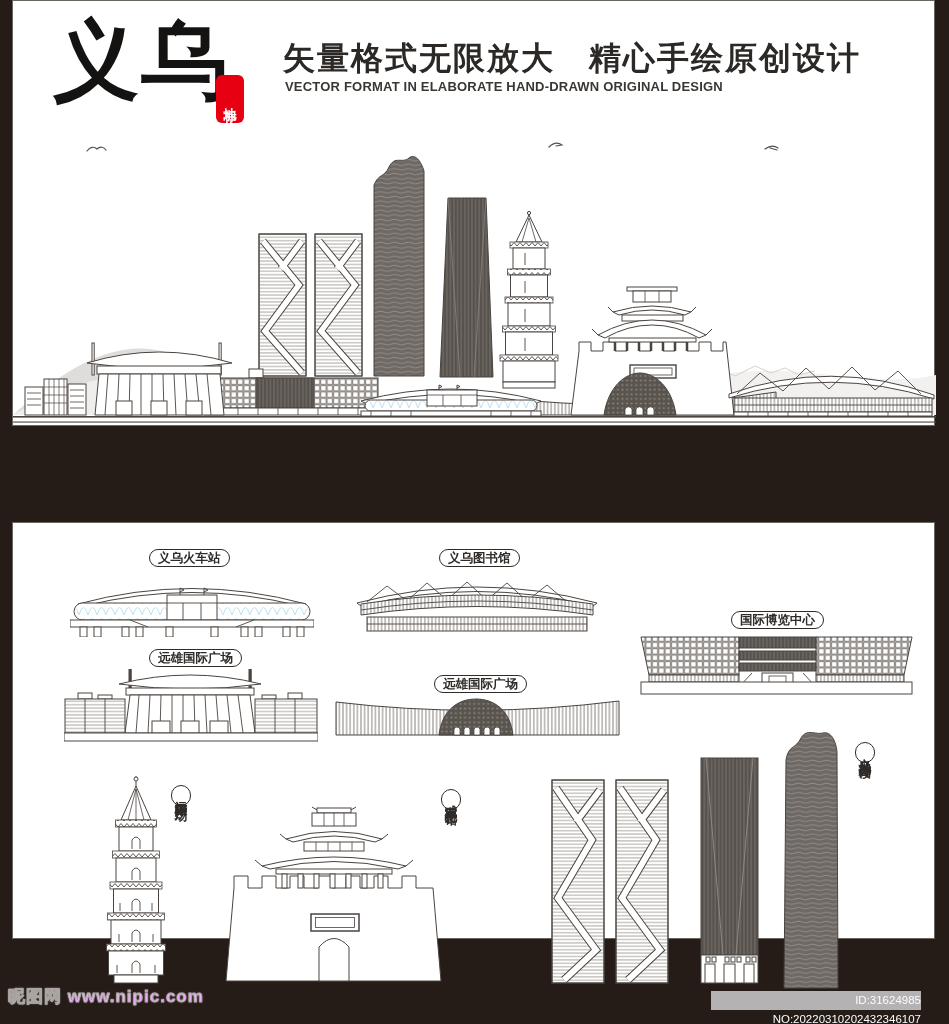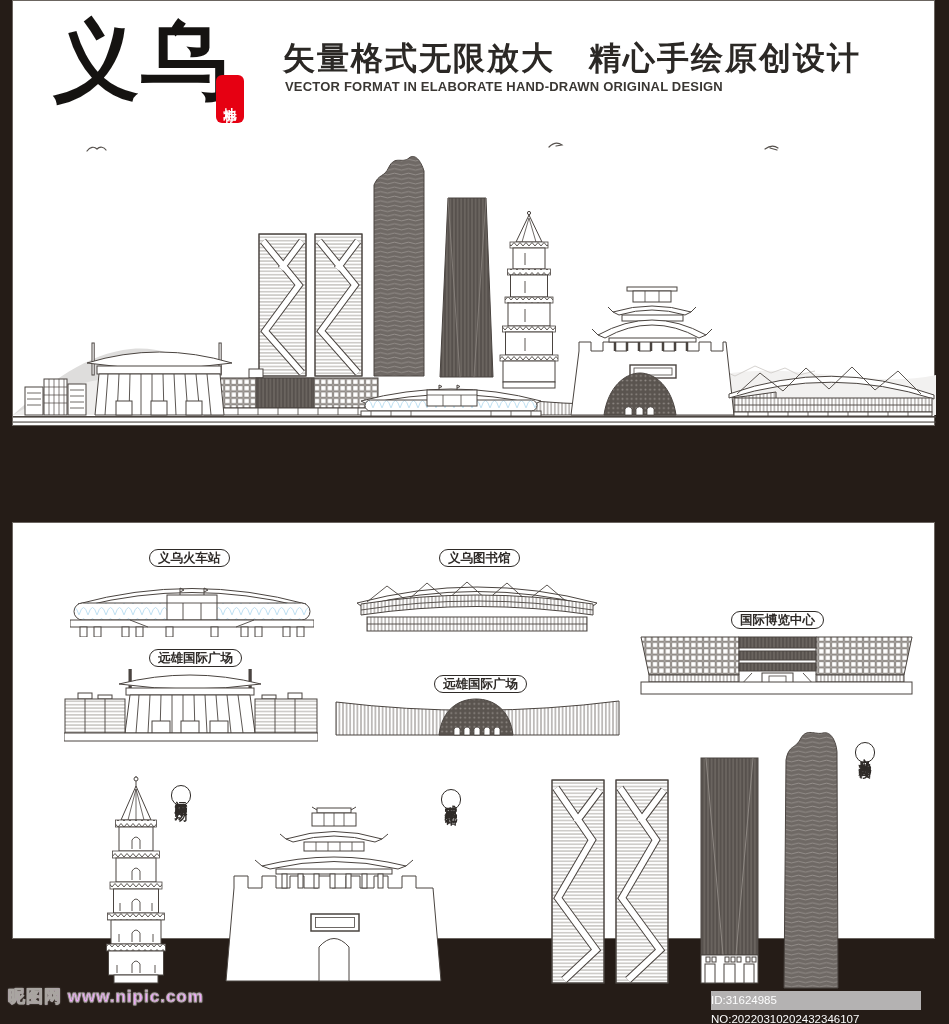--- a/index.html
+++ b/index.html
@@ -26,21 +26,21 @@
   .fig{position:absolute;}
   .pill{position:absolute;border:1.5px solid #2f2b28;border-radius:999px;background:#fff;color:#2f2b28;
         font-size:12.5px;font-weight:700;line-height:16px;padding:0 8px;white-space:nowrap;z-index:3;}
   .pill-v{writing-mode:vertical-rl;border-radius:10px;padding:5px 1px;letter-spacing:1.5px;line-height:16px;}
 
   
   .wm-site{position:absolute;left:8px;top:985px;z-index:5;color:#f0abfc;font-weight:700;font-size:17px;
            letter-spacing:1px;-webkit-text-stroke:0.8px #a9a5a1;
            text-shadow:0 0 1px #a9a5a1,0 0 2px #b5b1ad;}
   .wm-id{position:absolute;left:711px;top:991px;width:210px;height:19px;background:#b4b2b2;z-index:5;
-         color:#fdfdfd;font-size:11.5px;line-height:19px;text-align:left;}
+         color:#fdfdfd;font-size:11.5px;line-height:19px;text-align:right;}
 </style>
 </head>
 <body>
 
 <div class="canvas">
 
   <section class="panel panel-top">
 
     <svg class="skyline" viewBox="0 0 923 484" preserveAspectRatio="none">
       <defs>

